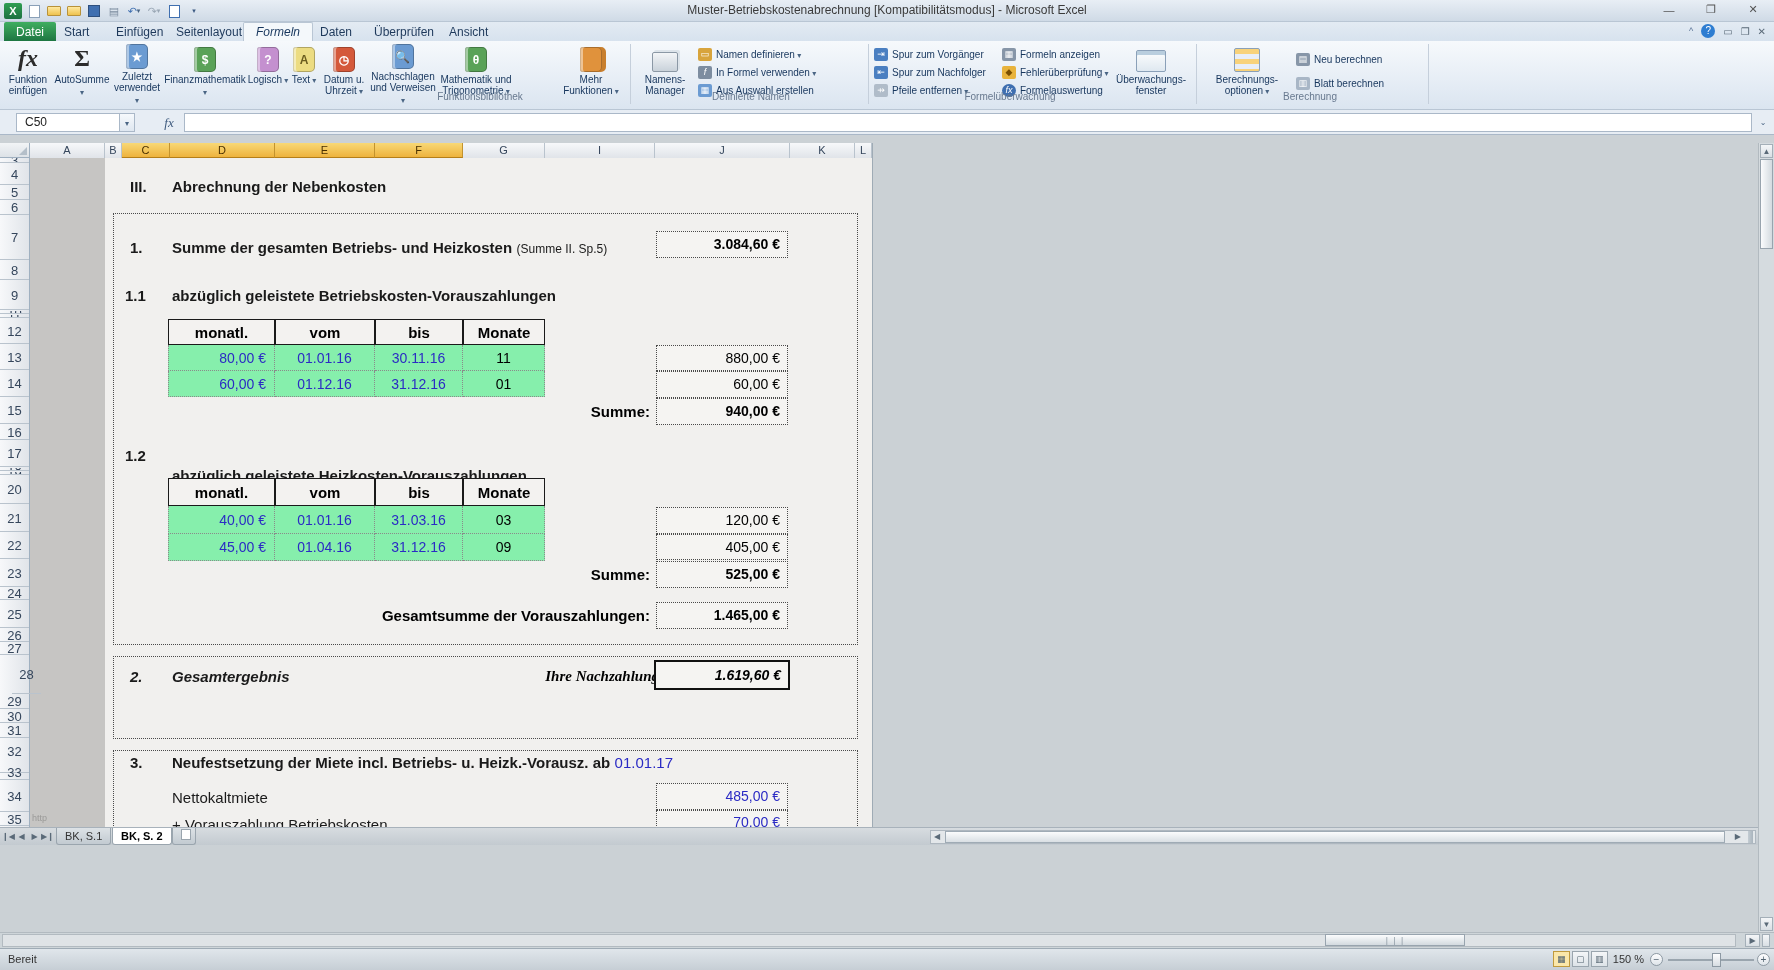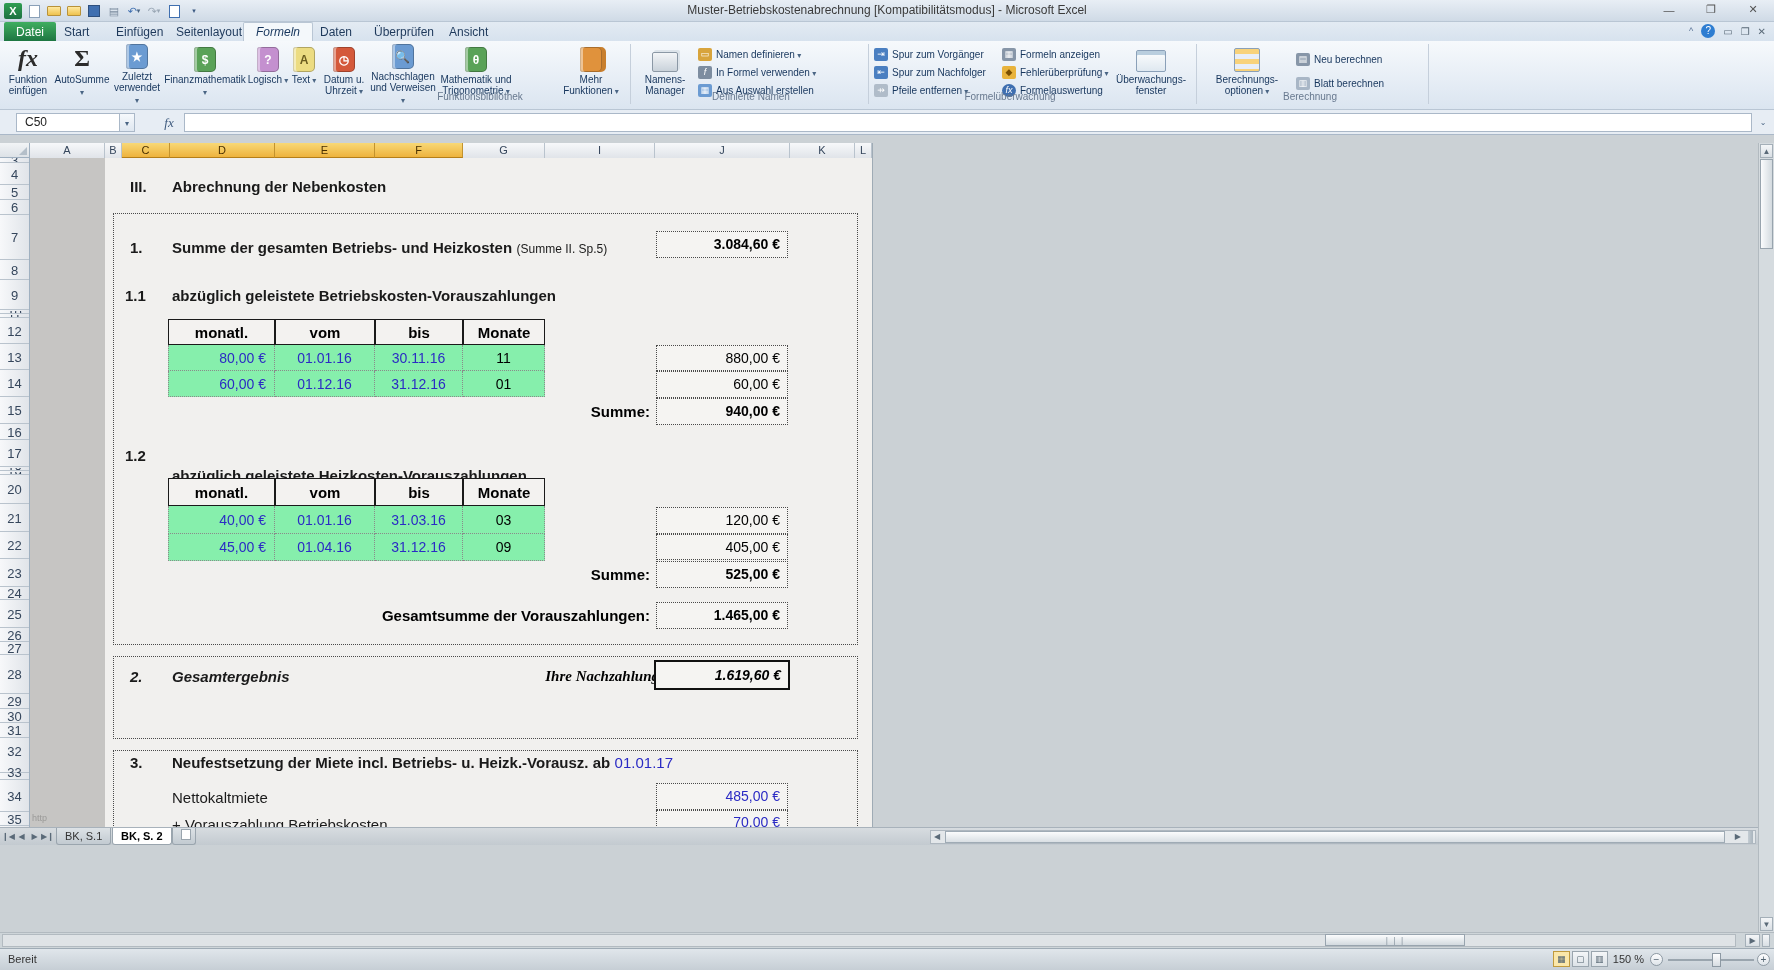--- a/index.html
+++ b/index.html
@@ -543,21 +543,21 @@
     <div class="rowhead" style="top: 468px; height: 3px; line-height: 3px;">18</div>
     <div class="rowhead" style="top: 472px; height: 3px; line-height: 3px;">19</div>
     <div class="rowhead" style="top: 476px; height: 28px; line-height: 28px;">20</div>
     <div class="rowhead" style="top: 505px; height: 27px; line-height: 27px;">21</div>
     <div class="rowhead" style="top: 533px; height: 26px; line-height: 26px;">22</div>
     <div class="rowhead" style="top: 560px; height: 27px; line-height: 27px;">23</div>
     <div class="rowhead" style="top: 588px; height: 12px; line-height: 12px;">24</div>
     <div class="rowhead" style="top: 601px; height: 27px; line-height: 27px;">25</div>
     <div class="rowhead" style="top: 629px; height: 13px; line-height: 13px;">26</div>
     <div class="rowhead" style="top: 643px; height: 12px; line-height: 12px;">27</div>
-    <div class="rowhead" style="top: 656px; height: 38px; line-height: 38px;">28</div>
+    <div class="rowhead" style="top: 656px; height: 38px; line-height: 38px; margin-left: 12px;">28</div>
     <div class="rowhead" style="top: 695px; height: 14px; line-height: 14px;">29</div>
     <div class="rowhead" style="top: 710px; height: 13px; line-height: 13px;">30</div>
     <div class="rowhead" style="top: 724px; height: 14px; line-height: 14px;">31</div>
     <div class="rowhead" style="top: 739px; height: 34px; line-height: 26px;">32</div>
     <div class="rowhead" style="top: 766px; height: 14px; line-height: 14px;">33</div>
     <div class="rowhead" style="top: 781px; height: 31px; line-height: 31px;">34</div>
     <div class="rowhead" style="top: 813px; height: 13px; line-height: 13px;">35</div>
   </div>
 
 </body></html>

